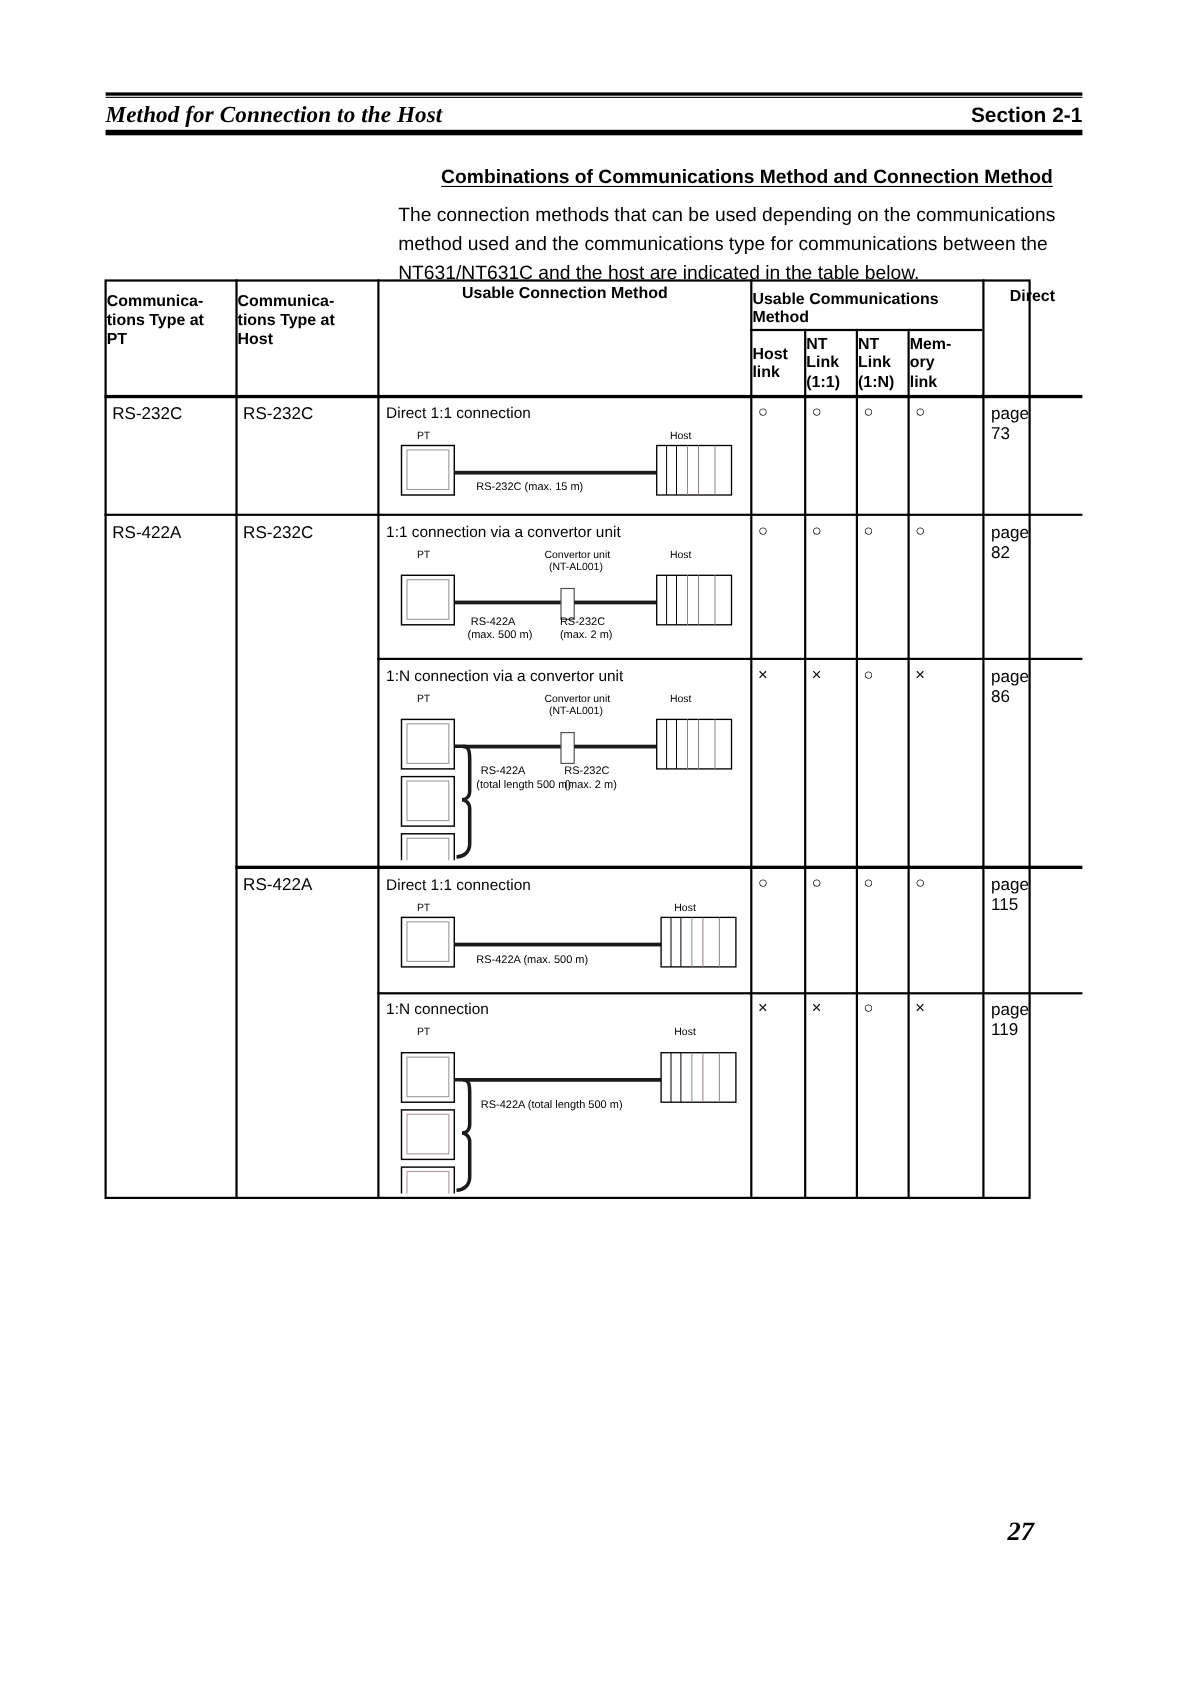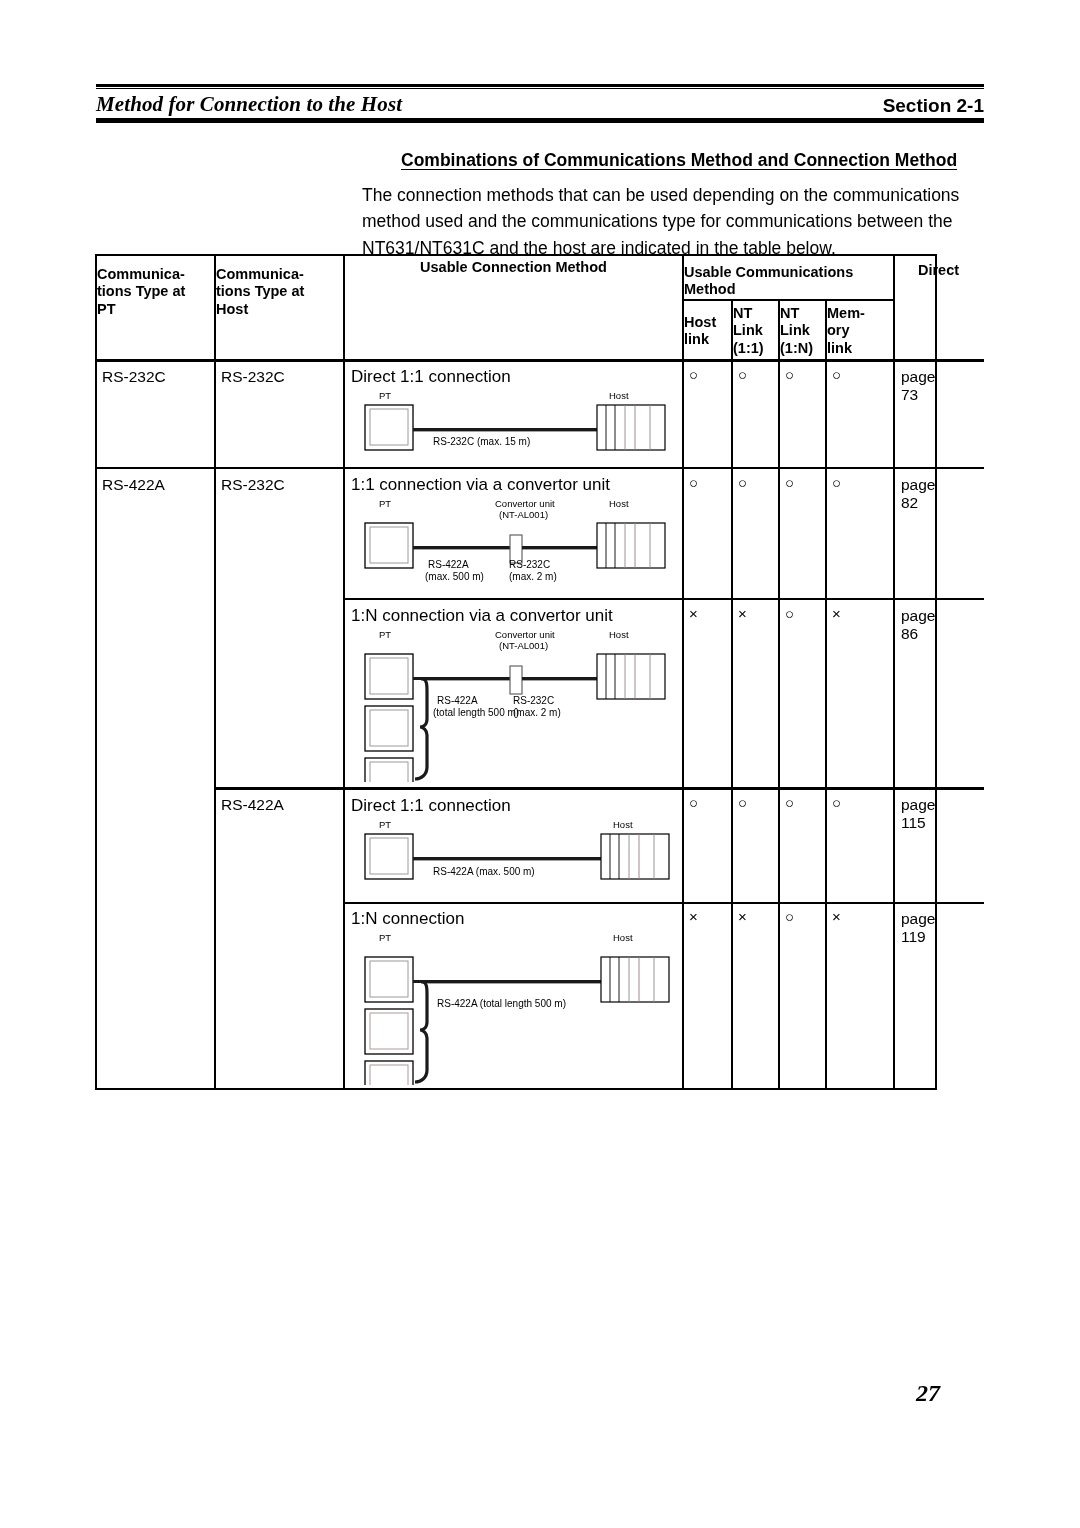--- a/index.html
+++ b/index.html
@@ -105,21 +105,21 @@
     position: absolute;
     font-size: 15px;
     line-height: 1;
   }
   .cell-page {
     position: absolute;
     font-size: 15.5px;
   }
   .conn-title {
     position: absolute;
-    font-size: 17px;
+    font-size: 14px;
   }
 
   
   .dg { position: absolute; }
   .dg svg { display: block; }
 
   
   .legend {
     position: absolute;
     left: 556px; top: 1098px;

